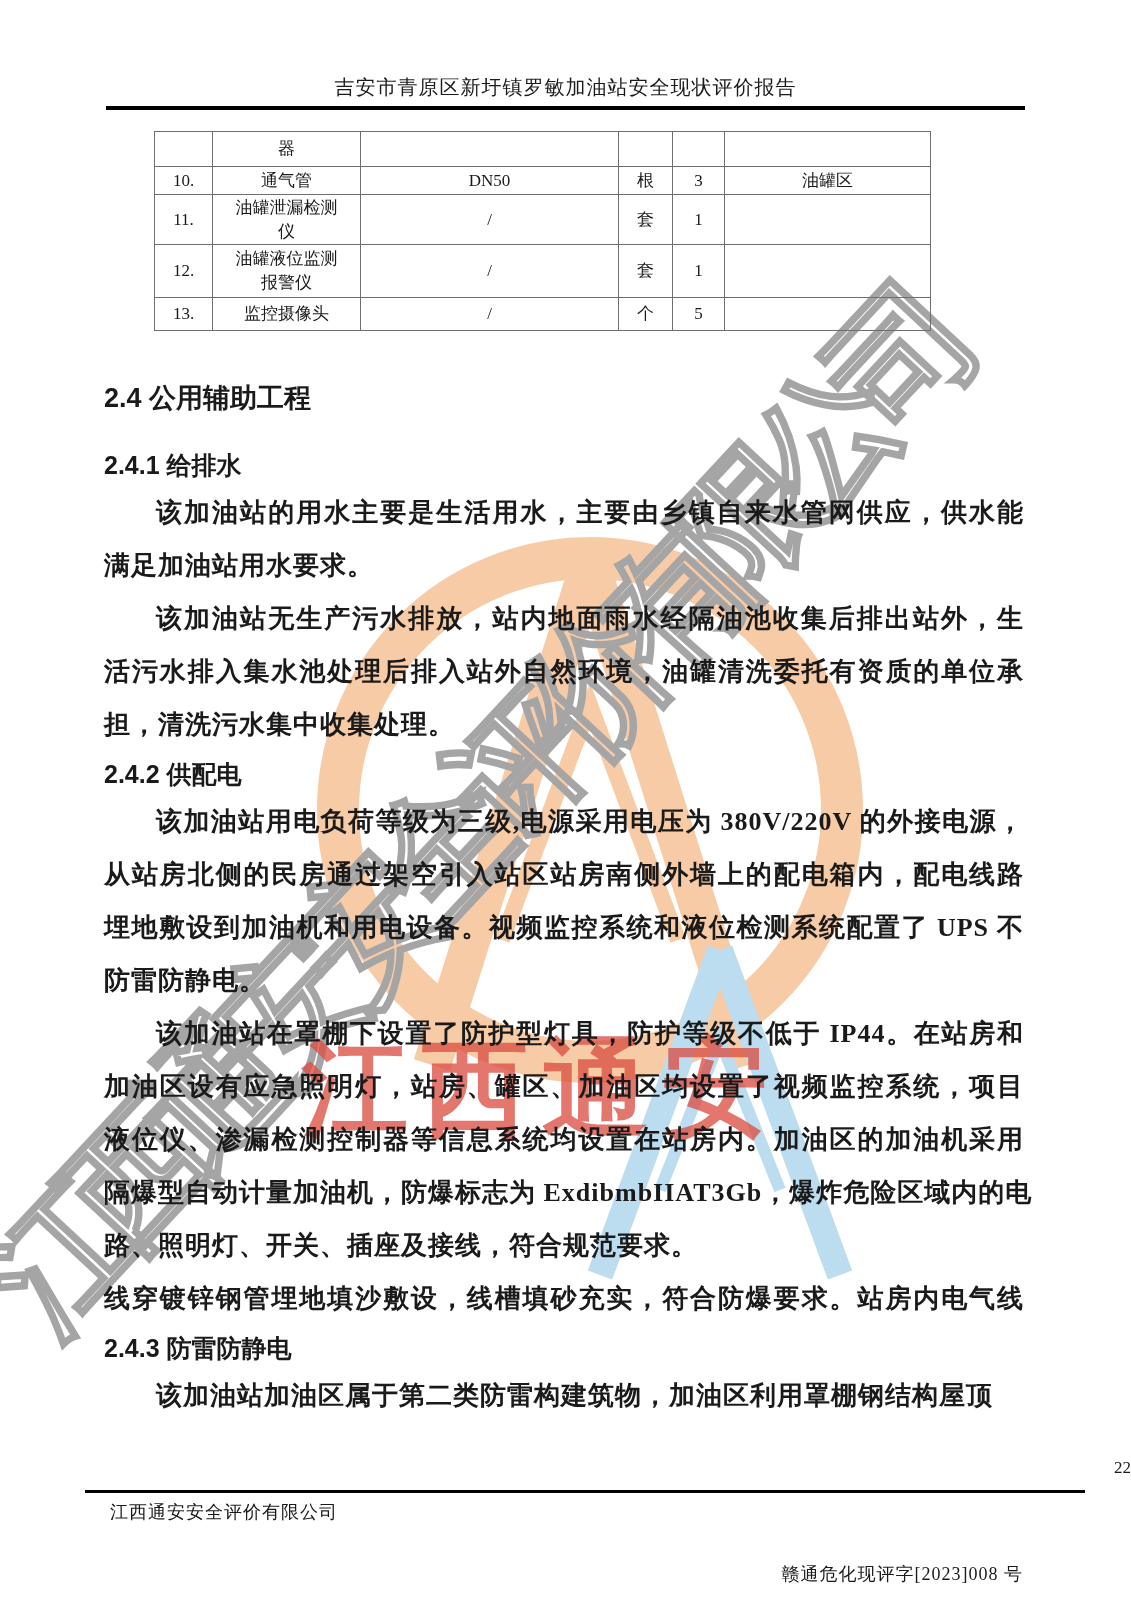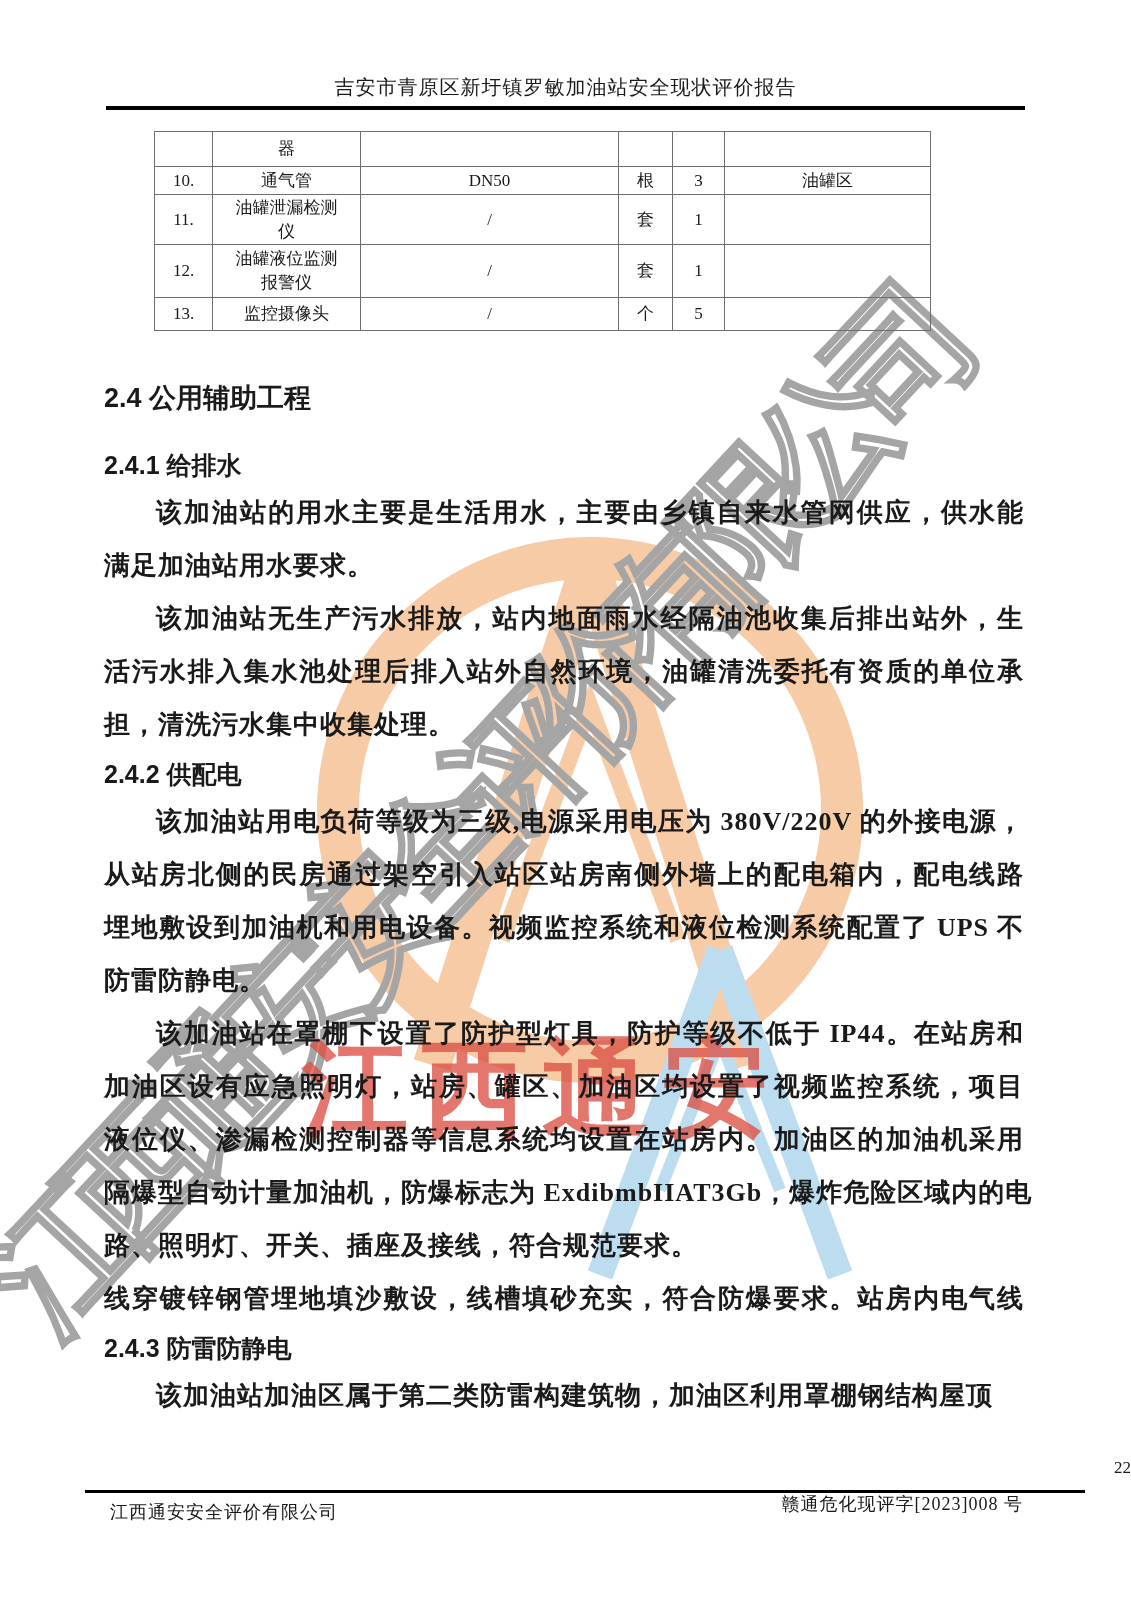--- a/index.html
+++ b/index.html
@@ -71,21 +71,21 @@
     position:absolute;top:1458px;left:0;width:100%;
     text-align:right;font-size:17px;
   }
   .footer-rule{
     position:absolute;top:1490px;left:85px;width:1000px;height:3px;background:#000;
   }
   .footer-left{
     position:absolute;top:1500px;left:110px;font-size:18px;letter-spacing:1px;
   }
   .footer-right{
-    position:absolute;top:1492px;right:108px;font-size:18px;letter-spacing:1px;text-align:right;
+    position:absolute;top:1562px;right:108px;font-size:18px;letter-spacing:1px;text-align:right;
   }
 </style>
 </head>
 <body>
 
 <div class="page">
 
   <svg class="wm" style="left:290px;top:500px;" width="600" height="620" viewBox="0 0 600 620">
     <circle cx="300" cy="310" r="252" fill="none" stroke="#f7cba6" stroke-width="42"></circle>
     <path d="M300,62 L142,565" fill="none" stroke="#f7cba6" stroke-width="38"></path>

